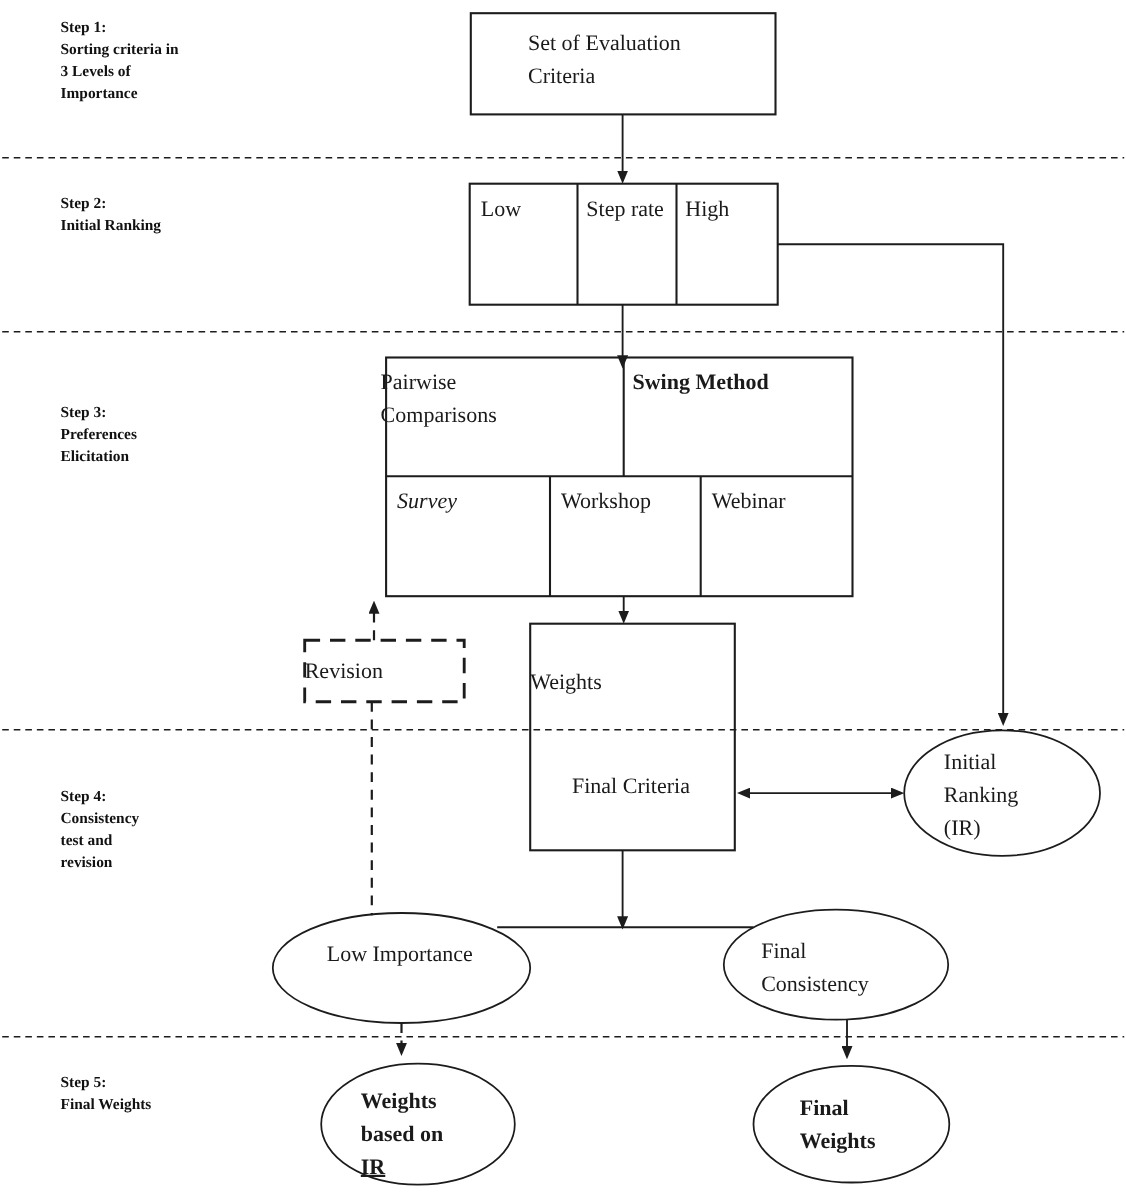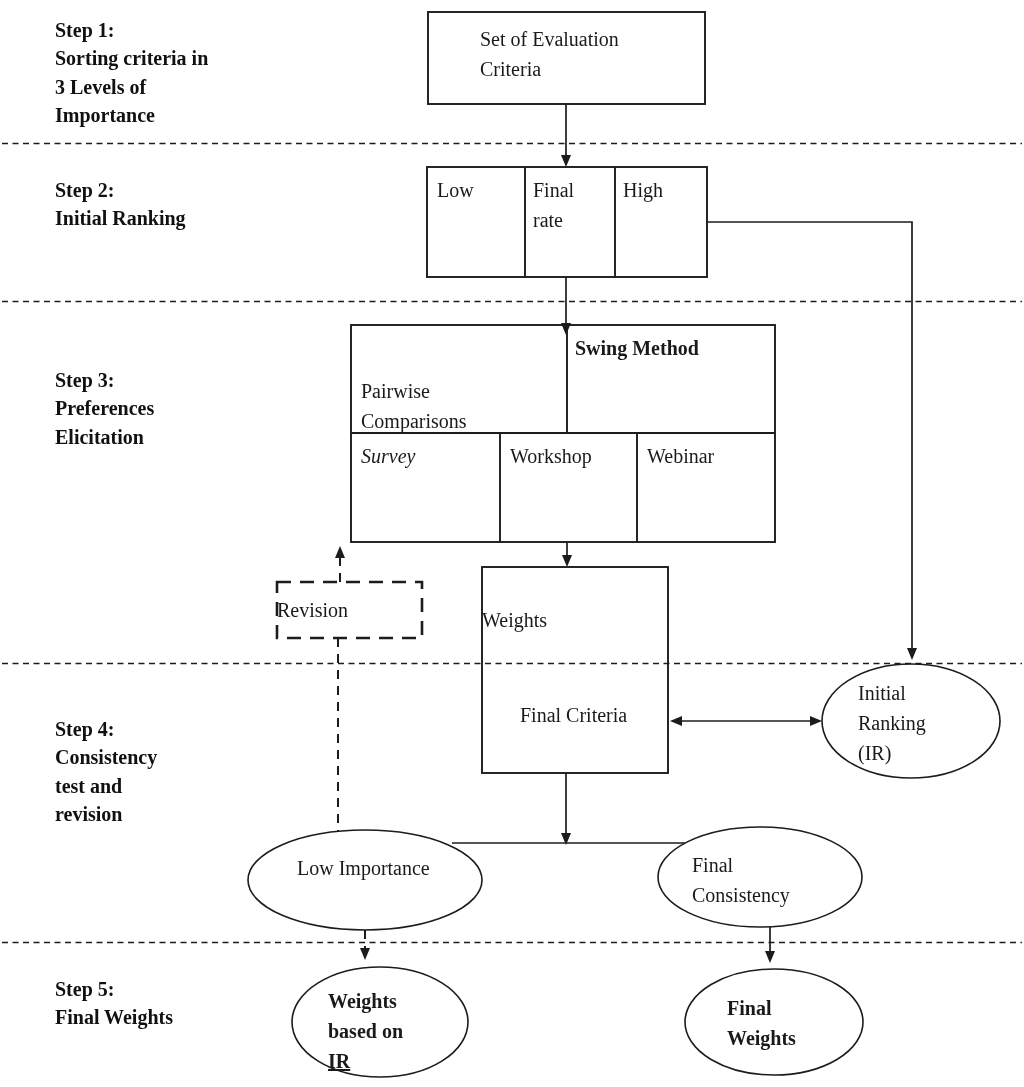--- a/index.html
+++ b/index.html
@@ -1,20 +1,20 @@
 <!DOCTYPE html>
 <html><head>
 <meta charset="utf-8">
 <style>
   html,body{margin:0;padding:0;background:#fff;}
   #canvas{position:relative;width:1024px;height:1087px;background:#ffffff;overflow:hidden;
           font-family:"Liberation Serif","DejaVu Serif",serif;color:#1a1a1a;}
   #wires{position:absolute;left:0;top:0;width:1024px;height:1087px;}
   .txt{position:absolute;font-size:20px;line-height:1.5;color:#1a1a1a;}
-  .step-label{position:absolute;left:55px;font-weight:bold;font-size:20px;line-height:1.42;
+  .step-label{position:absolute;left:55px;font-weight:bold;font-size:14px;line-height:1.42;
               white-space:pre-line;color:#111;}
   .center{text-align:left;}
   .bold{font-weight:bold;}
   .underline{text-decoration:underline;}
   .line-block span{display:block;}
 </style>
 </head>
 <body>
 
 <div id="canvas">
@@ -89,24 +89,24 @@
   <div class="step-label" style="top:715px;">Step 4:
 Consistency
 test and
 revision</div>
   <div class="step-label" style="top:975px;">Step 5:
 Final Weights</div>
 
   <div class="txt center" style="left:480px;top:24px;width:175px;">Set of Evaluation Criteria</div>
 
   <div class="txt" style="left:437px;top:175px;width:80px;">Low</div>
-  <div class="txt" style="left:533px;top:175px;width:72px;">Final rate</div>
+  <div class="txt" style="left:533px;top:175px;width:72px;">Step rate</div>
   <div class="txt" style="left:623px;top:175px;width:80px;">High</div>
 
-  <div class="txt" style="left:361px;top:333px;width:135px;margin-top:43px;">Pairwise Comparisons</div>
+  <div class="txt" style="left:346px;top:333px;width:135px;">Pairwise Comparisons</div>
   <div class="txt" style="left:575px;top:333px;width:195px;font-weight:bold;">Swing Method</div>
   <div class="txt" style="left:361px;top:441px;width:130px;font-style:italic;">Survey</div>
   <div class="txt" style="left:510px;top:441px;width:125px;">Workshop</div>
   <div class="txt" style="left:647px;top:441px;width:125px;">Webinar</div>
 
   <div class="txt center" style="left:277px;top:595px;width:145px;">Revision</div>
 
   <div class="txt center" style="left:482px;top:605px;width:186px;">Weights</div>
   <div class="txt center" style="left:520px;top:700px;width:110px;">Final Criteria</div>
 

